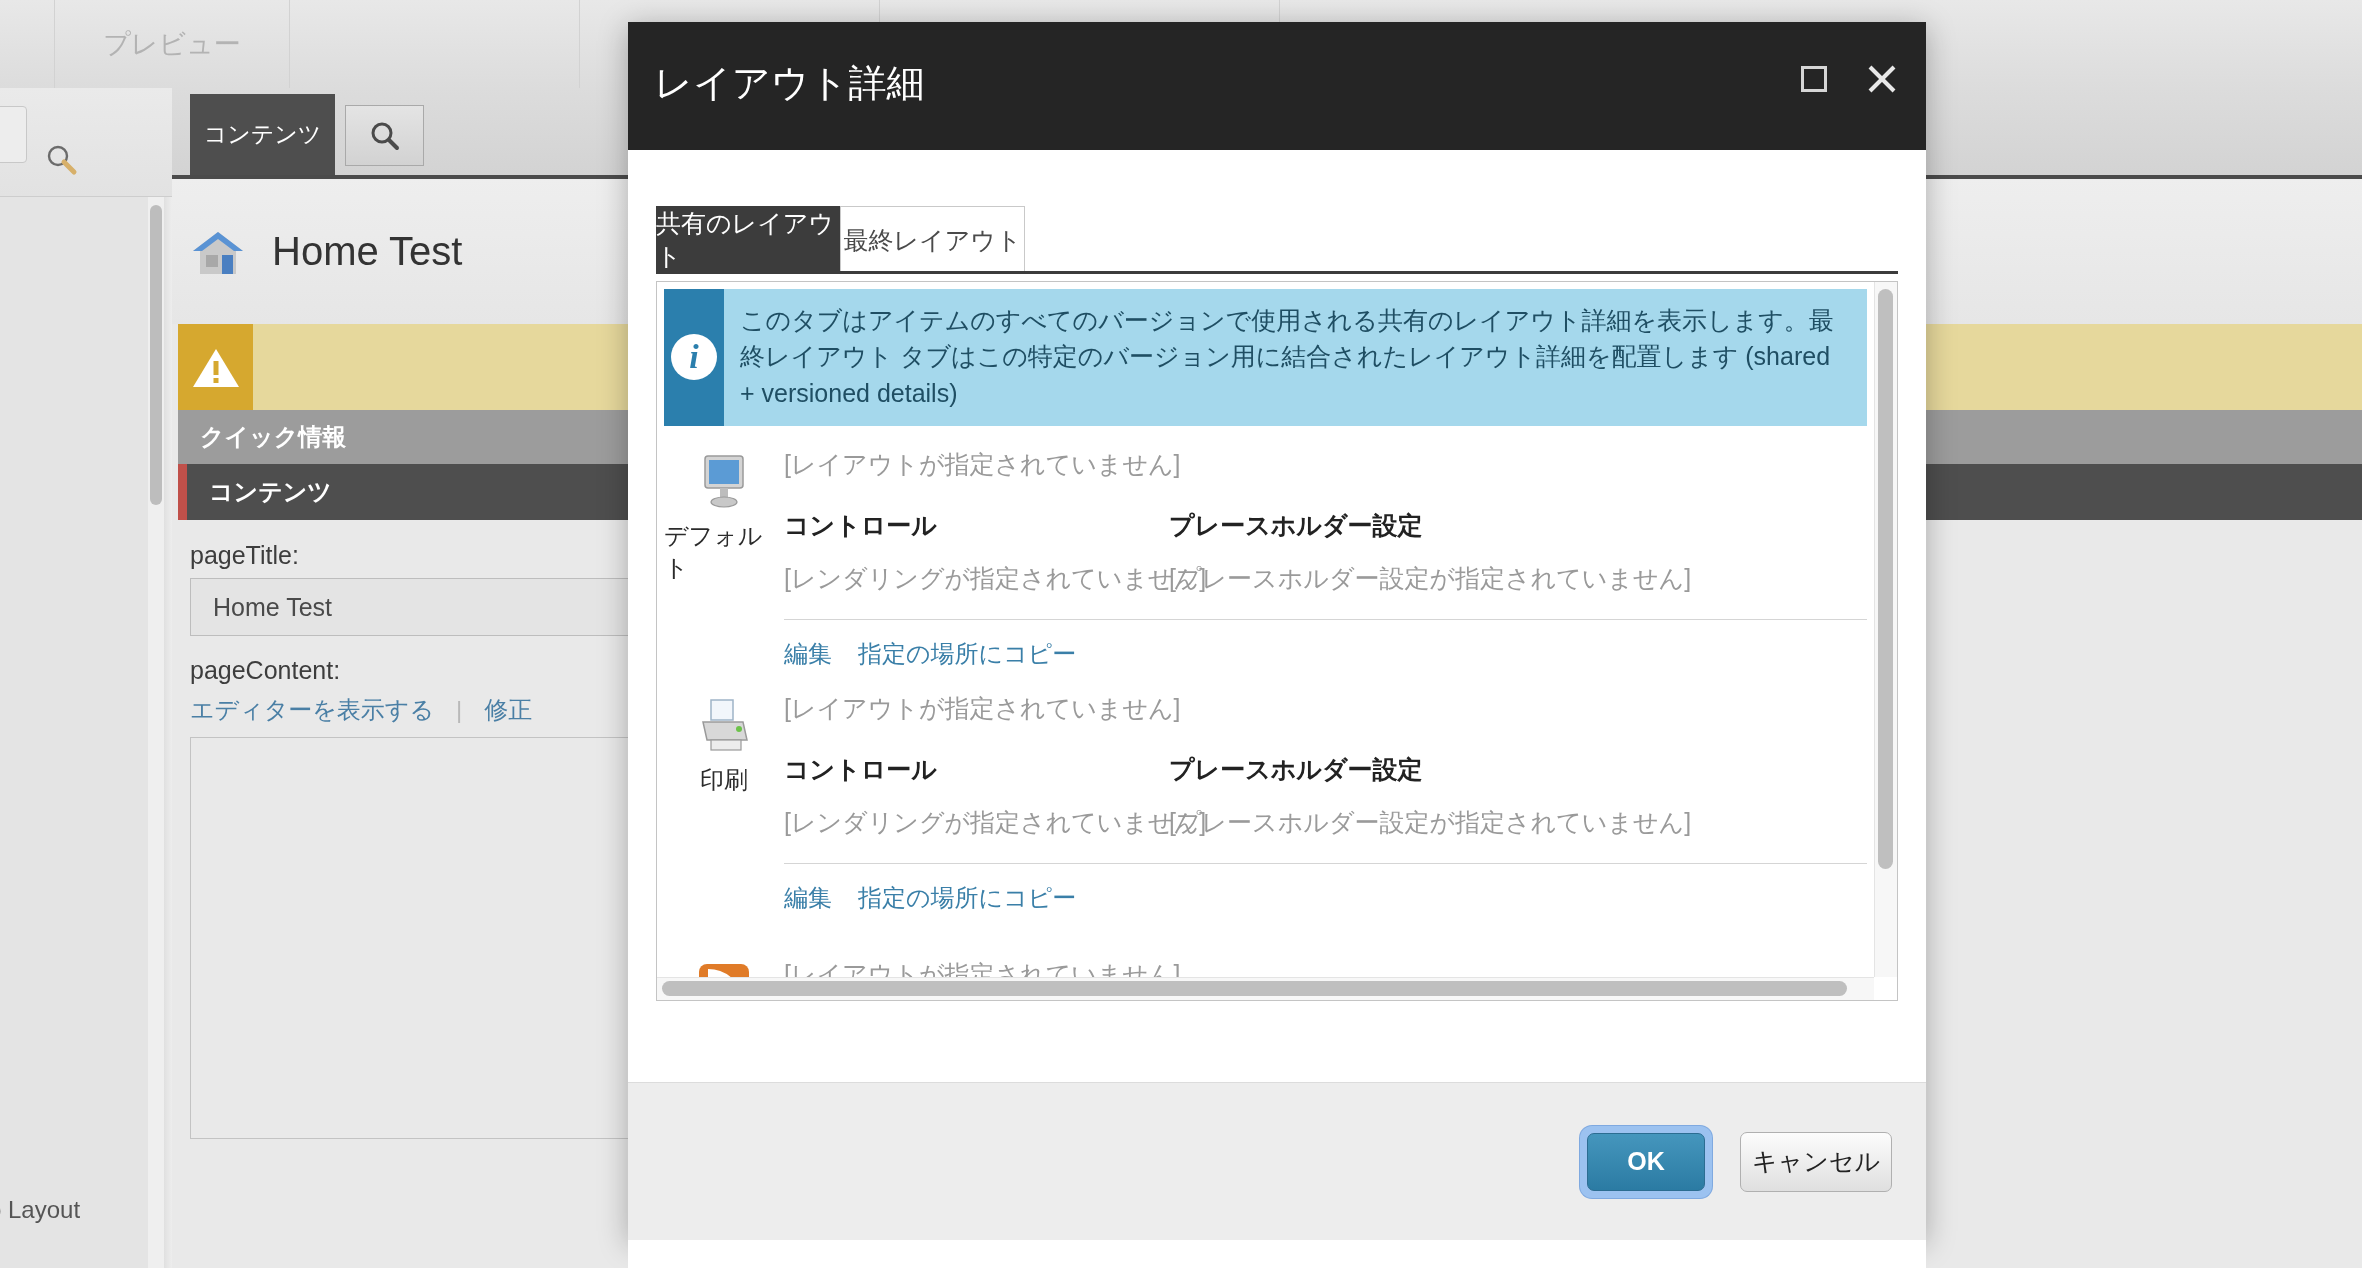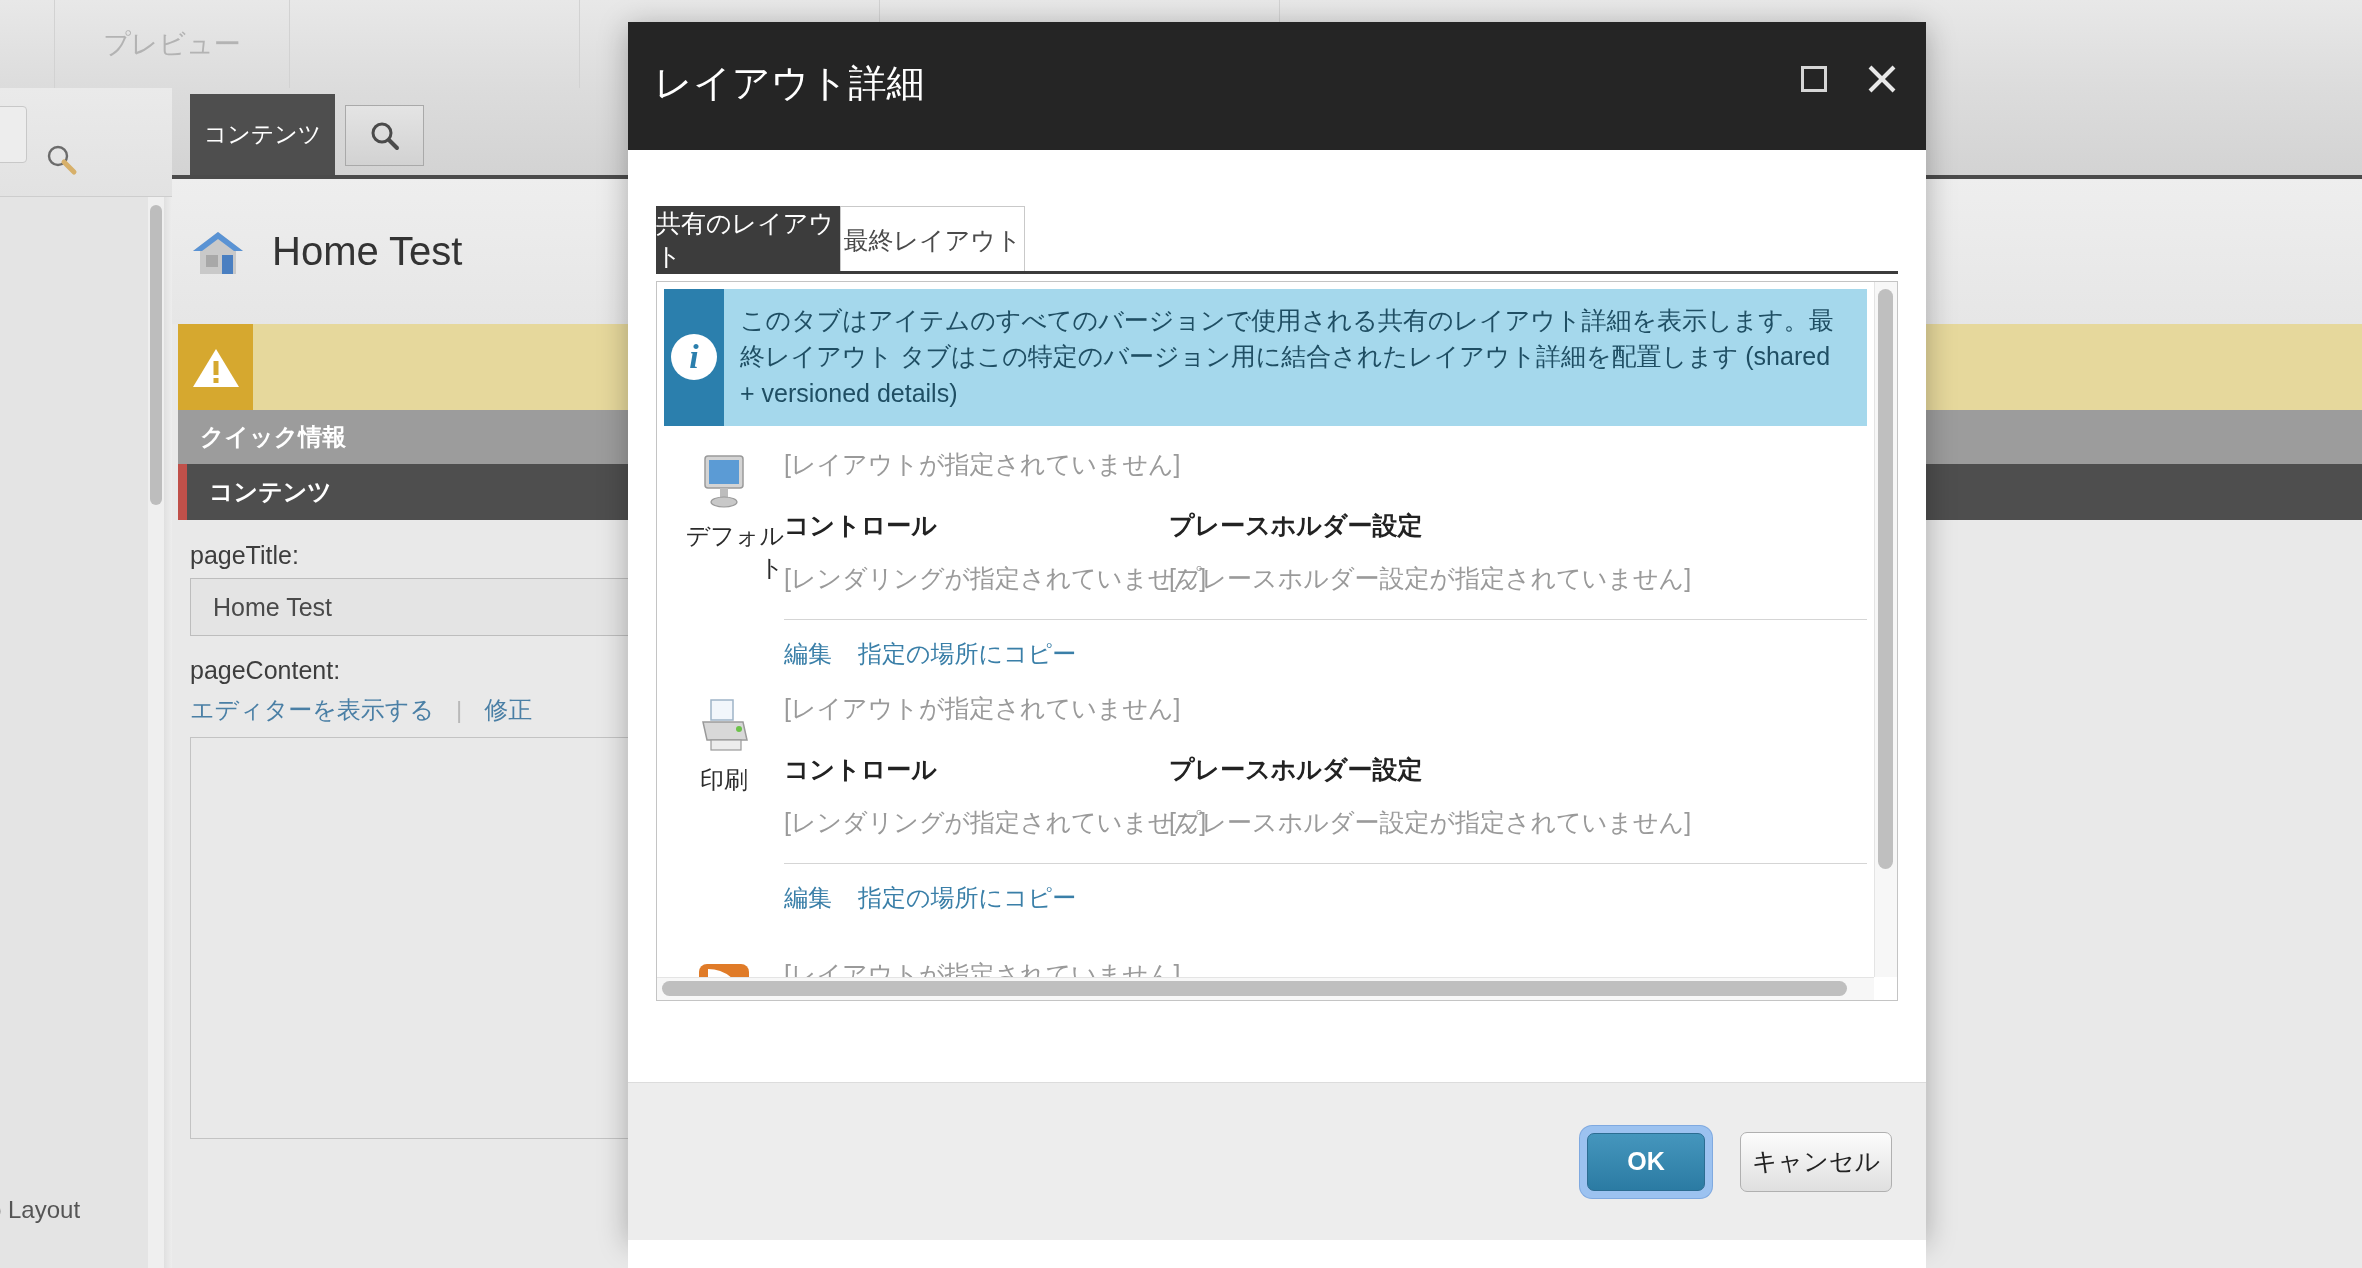--- a/index.html
+++ b/index.html
@@ -205,21 +205,21 @@
   .info-text{
     padding:13px 16px 15px 16px;font-size:25px;line-height:1.45;color:#1f4e63;
   }
 
   .dev-row{padding:22px 7px 0 7px;position:relative;}
   .dev-grid{display:flex;}
   .dev-iconcol{
     width:120px;flex:none;display:flex;flex-direction:column;
     align-items:center;padding-top:4px;
   }
-  .dev-iconcol .dev-name{font-size:24px;color:#2b2b2b;margin-top:6px;text-align:right;}
+  .dev-iconcol .dev-name{font-size:24px;color:#2b2b2b;margin-top:6px;}
   .dev-main{flex:1;min-width:0;}
   .dev-layout{font-size:25px;color:#9a9a9a;margin-bottom:28px;white-space:nowrap;}
   .dev-cols{display:flex;}
   .dev-col{width:385px;flex:none;}
   .dev-col-h{font-size:25px;font-weight:bold;color:#222;margin-bottom:20px;white-space:nowrap;}
   .dev-col-v{font-size:25px;color:#9a9a9a;white-space:nowrap;}
   .dev-rule{
     border-top:1px solid #d5d5d5;margin:24px 0 0 120px;
   }
   .dev-actions{

